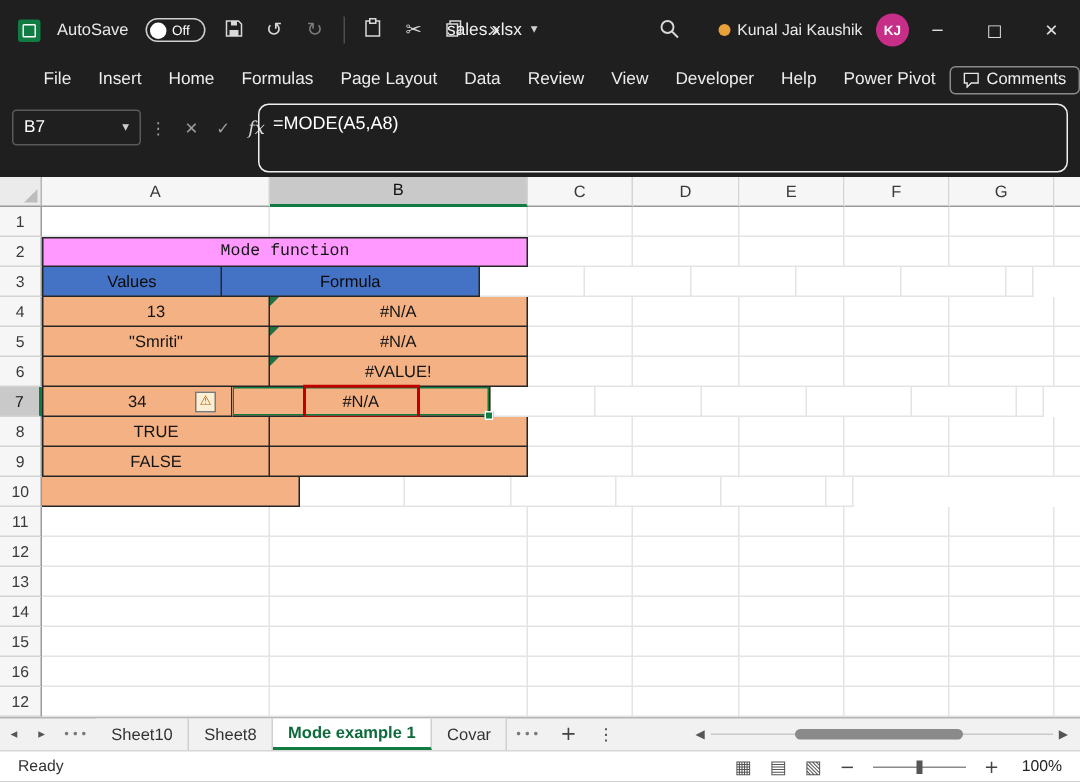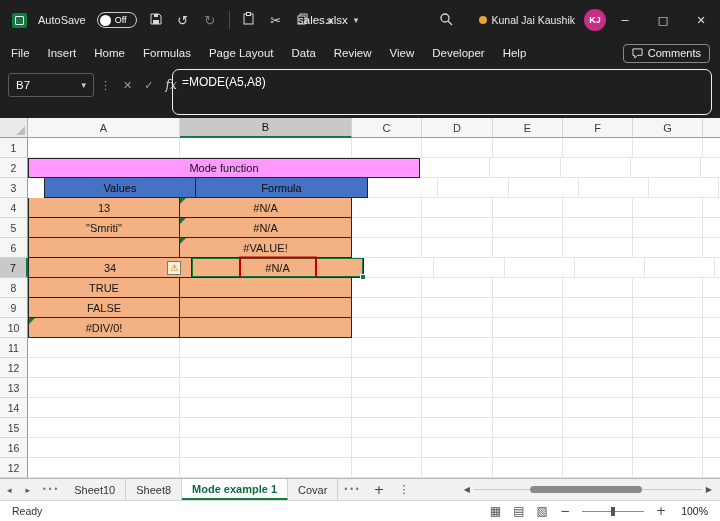--- a/index.html
+++ b/index.html
@@ -24,21 +24,21 @@
   .tb-right { position: absolute; right: 0; top: 0; height: 40px; display: flex; align-items: center; }
   .presence { width: 8px; height: 8px; border-radius: 50%; background: #E9A13B; margin: 0 5px 0 26px; }
   .username { font-size: 10.5px; color: #e9e9e9; margin-right: 9px; white-space: nowrap; }
   .avatar { width: 22px; height: 22px; border-radius: 50%; background: var(--avatar);
     color: #fff; font-size: 9px; font-weight: bold; display: flex; align-items: center; justify-content: center; }
   .winbtn { width: 38px; height: 40px; display: flex; align-items: center; justify-content: center; color: #e0e0e0; font-size: 11px; }
   .winbtn:first-of-type { margin-left: 22px; }
 
   
   .menubar { position: absolute; top: 40px; left: 0; right: 0; height: 26px;
-    background: var(--titlebar); display: flex; align-items: center; color: #ececec; font-size: 11.5px; padding: 0 10px 0 2px; }
+    background: var(--titlebar); display: flex; align-items: center; color: #ececec; font-size: 11.5px; padding: 0 10px 0 20px; }
   .menu-item { padding: 0 9px; height: 100%; display: flex; align-items: center; white-space: nowrap; }
   .comments-btn { margin-left: auto; border: 1px solid #8a8a8a; border-radius: 4px; height: 19px;
     padding: 0 8px; display: flex; align-items: center; gap: 5px; font-size: 11px; color: #f0f0f0; }
 
   
   .formulabar { position: absolute; top: 66px; left: 0; right: 0; height: 52px; background: var(--titlebar); }
   .namebox { position: absolute; left: 8px; top: 7px; width: 86px; height: 24px; border: 1px solid #5a5a5a;
     border-radius: 3px; color: #fff; display: flex; align-items: center; font-size: 11.5px; padding: 0 7px; }
   .namebox .glyph { margin-left: auto; font-size: 9px; color: #cfcfcf; }
   .fb-icons { position: absolute; left: 100px; top: 7px; height: 24px; display: flex; align-items: center; gap: 12px; }
@@ -170,20 +170,21 @@
         <div class="menu-item">File</div>
         <div class="menu-item">Insert</div>
         <div class="menu-item">Home</div>
         <div class="menu-item">Formulas</div>
         <div class="menu-item">Page Layout</div>
         <div class="menu-item">Data</div>
         <div class="menu-item">Review</div>
         <div class="menu-item">View</div>
         <div class="menu-item">Developer</div>
         <div class="menu-item">Help</div>
+        <div class="menu-item">Power Pivot</div>
       </div>
     <div class="comments-btn">
       <svg width="11" height="11" viewBox="0 0 12 12">
           <path d="M1 1 h10 v7 h-5 l-3 3 v-3 h-2 z" fill="none" stroke="#e8e8e8"></path>
         </svg>
       <span>Comments</span>
     </div>
 
   </div>
 
@@ -221,31 +222,31 @@
         <div class="cell" style="width: 172px;"></div>
         <div class="cell" style="width: 70px;"></div>
         <div class="cell" style="width: 71px;"></div>
         <div class="cell" style="width: 70px;"></div>
         <div class="cell" style="width: 70px;"></div>
         <div class="cell" style="width: 70px;"></div>
         <div class="cell" style="width: 18px;"></div>
       </div>
       <div class="row">
         <div class="rowh">2</div>
-        <div class="cell t t-first t-top title" style="width: 392px;">Mode function</div>
+        <div class="cell t t-first t-top title" style="width: 324px; font-family: Liberation Mono, monospace;">Mode function</div>
         <div class="cell" style="width: 70px;"></div>
         <div class="cell" style="width: 71px;"></div>
         <div class="cell" style="width: 70px;"></div>
         <div class="cell" style="width: 70px;"></div>
         <div class="cell" style="width: 70px;"></div>
         <div class="cell" style="width: 18px;"></div>
       </div>
       <div class="row">
         <div class="rowh">3</div>
-        <div class="cell t t-first chead" style="width: 152px; margin-left: 16px;">Values</div>
+        <div class="cell t t-first chead" style="width: 120px;">Values</div>
         <div class="cell t chead" style="width: 172px;">Formula</div>
         <div class="cell" style="width: 70px;"></div>
         <div class="cell" style="width: 71px;"></div>
         <div class="cell" style="width: 70px;"></div>
         <div class="cell" style="width: 70px;"></div>
         <div class="cell" style="width: 70px;"></div>
         <div class="cell" style="width: 18px;"></div>
       </div>
       <div class="row">
         <div class="rowh">4</div>
@@ -275,21 +276,21 @@
         <div class="cell t" style="width: 172px;">#VALUE!<span class="tri"></span></div>
         <div class="cell" style="width: 70px;"></div>
         <div class="cell" style="width: 71px;"></div>
         <div class="cell" style="width: 70px;"></div>
         <div class="cell" style="width: 70px;"></div>
         <div class="cell" style="width: 70px;"></div>
         <div class="cell" style="width: 18px;"></div>
       </div>
       <div class="row">
         <div class="rowh sel">7</div>
-        <div class="cell t t-first" style="width: 164px;">34<span class="warn glyph">⚠</span></div>
+        <div class="cell t t-first" style="width: 127px;">34<span class="warn glyph">⚠</span></div>
         <div class="cell t selcell" style="width: 172px;">#N/A<span class="redbox"></span><span class="fillhandle"></span></div>
         <div class="cell" style="width: 70px;"></div>
         <div class="cell" style="width: 71px;"></div>
         <div class="cell" style="width: 70px;"></div>
         <div class="cell" style="width: 70px;"></div>
         <div class="cell" style="width: 70px;"></div>
         <div class="cell" style="width: 18px;"></div>
       </div>
       <div class="row">
         <div class="rowh">8</div>
@@ -308,21 +309,20 @@
         <div class="cell t" style="width: 172px;"></div>
         <div class="cell" style="width: 70px;"></div>
         <div class="cell" style="width: 71px;"></div>
         <div class="cell" style="width: 70px;"></div>
         <div class="cell" style="width: 70px;"></div>
         <div class="cell" style="width: 70px;"></div>
         <div class="cell" style="width: 18px;"></div>
       </div>
       <div class="row">
         <div class="rowh">10</div>
-        <div class="cell t t-first" style="width: 152px;">#DIV/0!<span class="tri"></span></div>
         <div class="cell t" style="width: 172px;"></div>
         <div class="cell" style="width: 70px;"></div>
         <div class="cell" style="width: 71px;"></div>
         <div class="cell" style="width: 70px;"></div>
         <div class="cell" style="width: 70px;"></div>
         <div class="cell" style="width: 70px;"></div>
         <div class="cell" style="width: 18px;"></div>
       </div>
       <div class="row">
         <div class="rowh">11</div>

